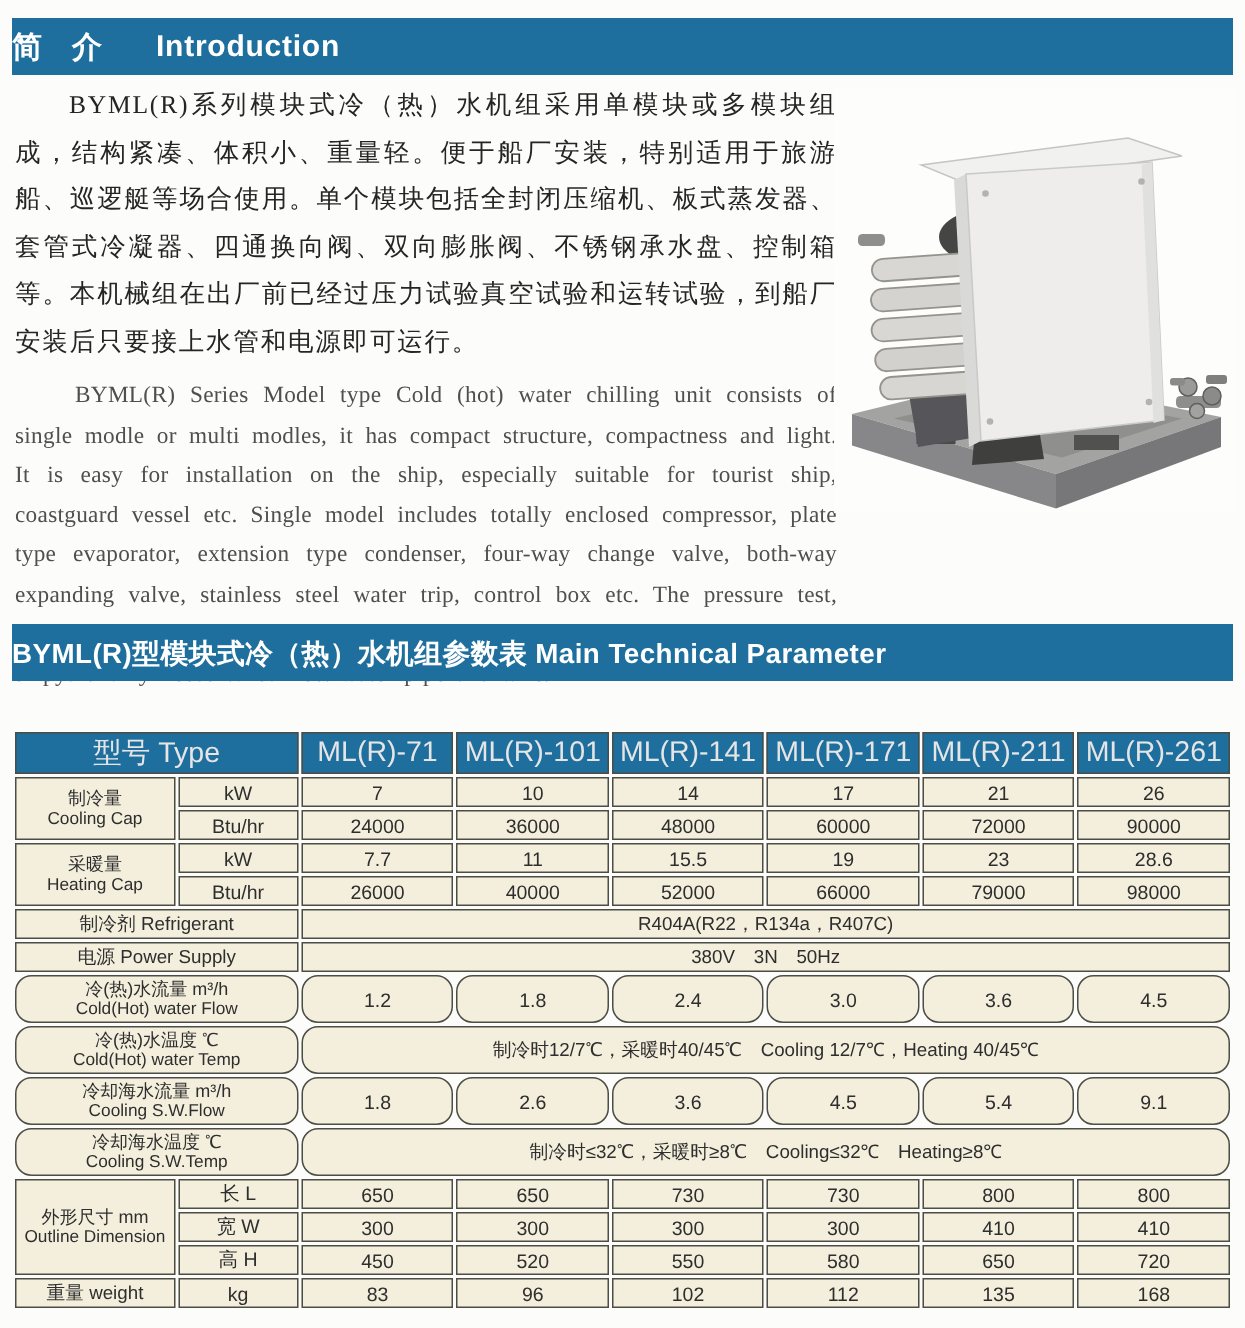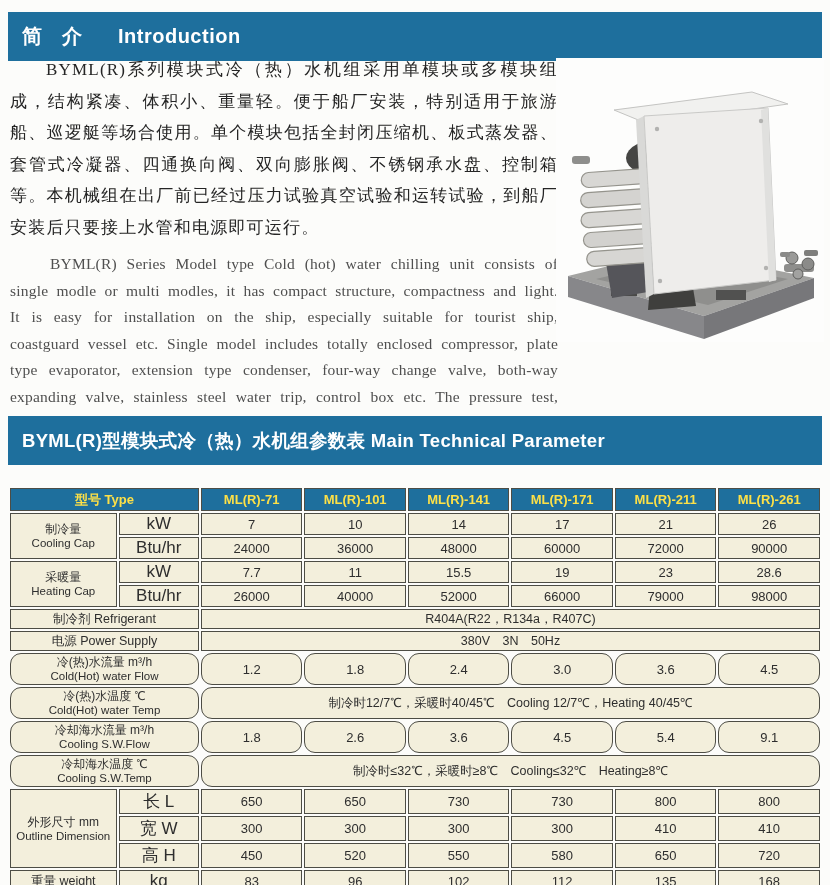--- a/index.html
+++ b/index.html
@@ -6,24 +6,24 @@
   body{
     width:830px;height:885px;
     background:#ffffff;
     font-family:"Liberation Sans", sans-serif;
     -webkit-font-smoothing:antialiased;
   }
   .page{position:relative;width:830px;height:885px;background:#fcfcfa;overflow:hidden;}
 
   
   .bar{
-    position:absolute;left:8px;width:814px;height:49px;
+    position:absolute;left:8px;width:814px;height:38px;
     background:#1e6f9d;color:#ffffff;
     display:flex;align-items:center;
-    box-sizing:border-box;padding-left:14px;
+    box-sizing:border-box;
     font-weight:bold;
   }
   .bar-intro{top:12px;font-size:20px;}
   .bar-intro .en-title{margin-left:36px;letter-spacing:.5px;}
   .bar-table{top:416px;font-size:18.5px;letter-spacing:.3px;}
 
   
   .text-col{position:absolute;left:10px;top:54px;width:548px;font-family:Liberation Serif, serif;}
   .p-zh{
     margin:0;font-size:17px;line-height:31.5px;color:#252525;
@@ -43,27 +43,27 @@
     position:absolute;left:8px;top:486px;width:814px;
     border-collapse:separate;border-spacing:2px;table-layout:fixed;
     font-size:13px;color:#2e2e2e;
   }
   table.params th, table.params td{
     border:1px solid #4d4d45;background:#f3efdc;
     text-align:center;vertical-align:middle;
     padding:0 2px;overflow:hidden;white-space:nowrap;
   }
   table.params th{
-    background:#1e6f9d;color:#fde047;font-weight:bold;
-    font-size:13px;height:21px;
+    background:#1e6f9d;color:#e5e5e5;font-weight:normal;
+    font-size:19px;height:21px;
   }
   tr.s td{height:18px;}
   tr.t td{height:30px;border-radius:11px;}
   td.lbl{font-size:12.5px;}
-  td.unit{font-size:17px;}
+  td.unit{font-size:13px;}
   .l1,.l2{display:block;line-height:14px;}
   .l1{font-size:12px;}
   .l2{font-size:11.5px;}
   td.span-val{font-size:12.5px;}
 </style>
 </head>
 <body>
 
 <div class="page">
 

